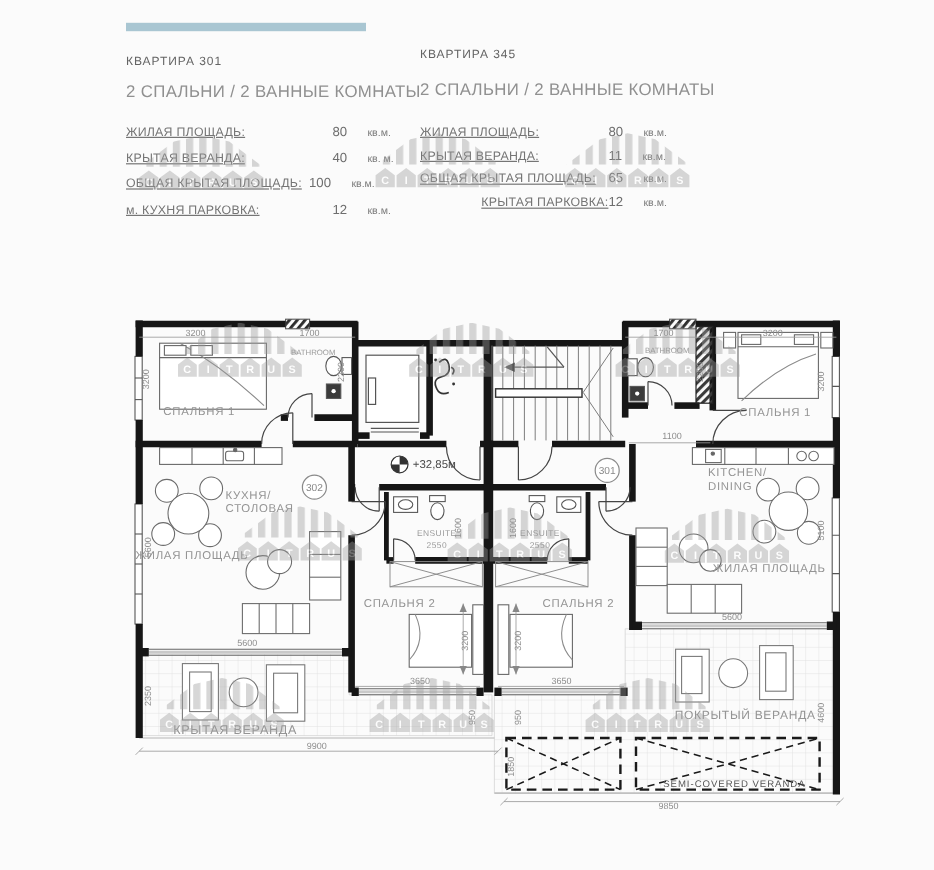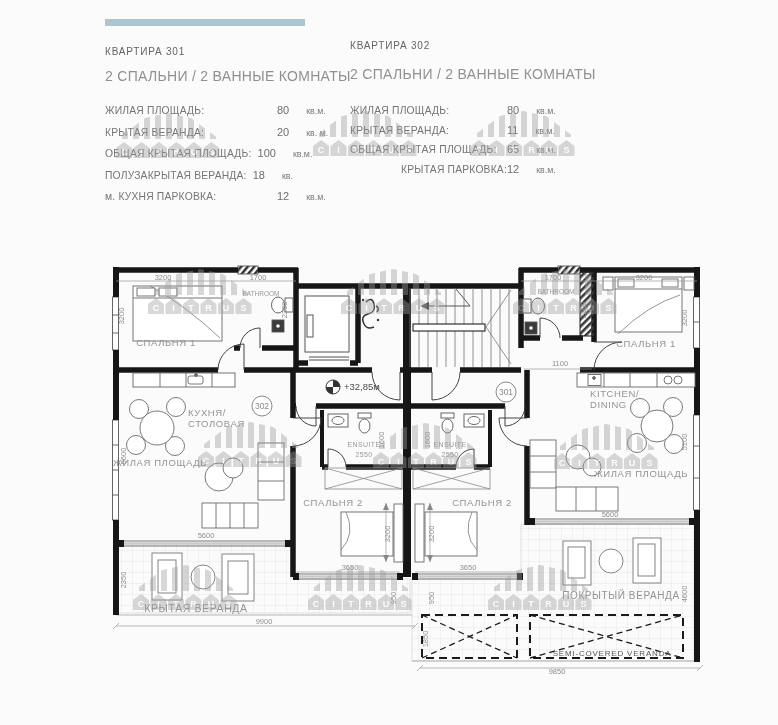--- a/index.html
+++ b/index.html
@@ -5,21 +5,21 @@
   html,body{margin:0;padding:0;background:#fbfbfb;}
   #page{position:relative;width:778px;height:725px;background:#fbfbfb;overflow:hidden;
         font-family:"Liberation Sans", sans-serif;color:#6e6e6e;}
   .accent-bar{position:absolute;left:105px;top:19px;width:200px;height:7px;}
   .apt-title{position:absolute;font-size:10px;letter-spacing:.8px;color:#646464;white-space:nowrap;}
   .apt-sub{position:absolute;font-size:14px;letter-spacing:.3px;color:#909090;white-space:nowrap;}
   .specs{position:absolute;font-size:10.3px;color:#757575;}
   .specs .row{display:flex;align-items:baseline;white-space:nowrap;}
   .specs-301 .row{height:21.5px;}
   .specs-302 .row{height:19.5px;}
-  .row .lab{letter-spacing:.2px;}
+  .row .lab{letter-spacing:.2px;text-decoration:underline;}
   .row.spread-301 .lab{width:172px;flex:none;}
   .row.spread-302 .lab{width:157px;flex:none;}
   .row.inline .lab{margin-right:6px;}
   .row.indent{padding-left:10px;text-align:right;}
   .num{font-size:11px;color:#6e6e6e;margin-right:17px;}
   .unit{font-size:8.8px;color:#7a7a7a;}
   svg text{font-family:"Liberation Sans", sans-serif;}
   .dim{font-size:7.5px;fill:#8e8e8e;}
   .room{font-size:9.5px;fill:#949494;letter-spacing:.6px;}
   .room-sm{font-size:7px;fill:#9a9a9a;letter-spacing:.4px;}
@@ -39,41 +39,36 @@
   <div class="apt-title" style="left:105px;top:46px">КВАРТИРА 301</div>
   <div class="apt-sub" style="left:105px;top:68px">2 СПАЛЬНИ / 2 ВАННЫЕ КОМНАТЫ</div>
   <div class="specs specs-301" style="left:105px;top:104px">
     <div class="row spread-301">
       <span class="lab">ЖИЛАЯ ПЛОЩАДЬ:</span>
       <span class="num">80</span>
       <span class="unit">кв.м.</span>
     </div>
     <div class="row spread-301">
       <span class="lab">КРЫТАЯ ВЕРАНДА:</span>
-      <span class="num">20</span>
+      <span class="num">40</span>
       <span class="unit">кв. м.</span>
     </div>
     <div class="row inline">
       <span class="lab">ОБЩАЯ КРЫТАЯ ПЛОЩАДЬ:</span>
       <span class="num">100</span>
       <span class="unit">кв.м.</span>
     </div>
-    <div class="row inline">
-      <span class="lab">ПОЛУЗАКРЫТАЯ ВЕРАНДА:</span>
-      <span class="num">18</span>
-      <span class="unit">кв.</span>
-    </div>
     <div class="row spread-301">
       <span class="lab">м. КУХНЯ ПАРКОВКА:</span>
       <span class="num">12</span>
       <span class="unit">кв.м.</span>
     </div>
   </div>
 
-  <div class="apt-title" style="left:350px;top:40px">КВАРТИРА 302</div>
+  <div class="apt-title" style="left:350px;top:40px">КВАРТИРА 345</div>
   <div class="apt-sub" style="left:350px;top:66px">2 СПАЛЬНИ / 2 ВАННЫЕ КОМНАТЫ</div>
   <div class="specs specs-302" style="left:350px;top:104px">
     <div class="row spread-302">
       <span class="lab">ЖИЛАЯ ПЛОЩАДЬ:</span>
       <span class="num">80</span>
       <span class="unit">кв.м.</span>
     </div>
     <div class="row spread-302">
       <span class="lab">КРЫТАЯ ВЕРАНДА:</span>
       <span class="num">11</span>

